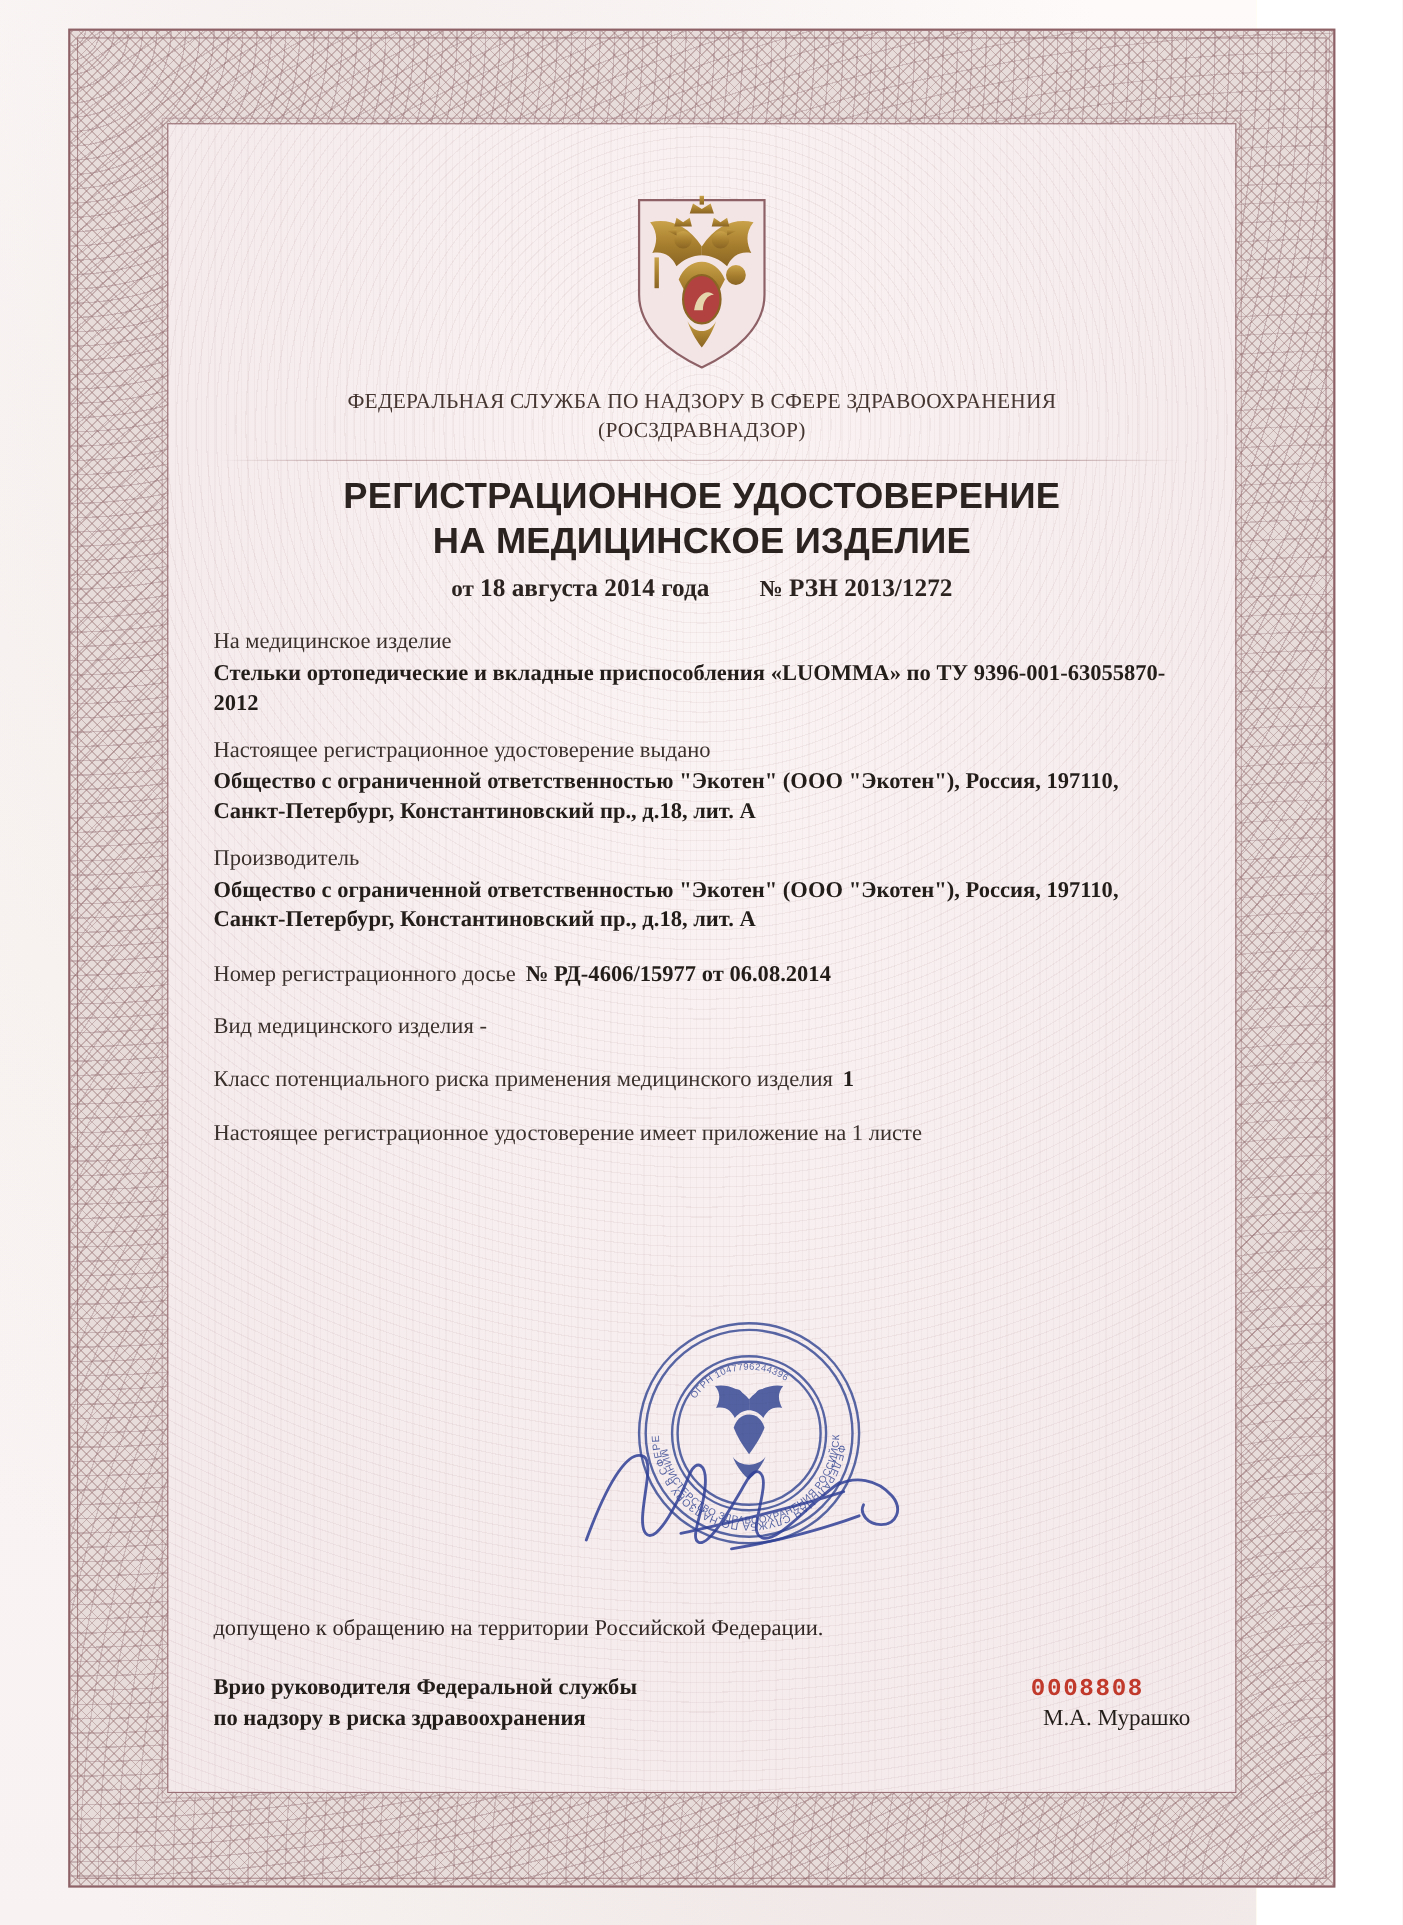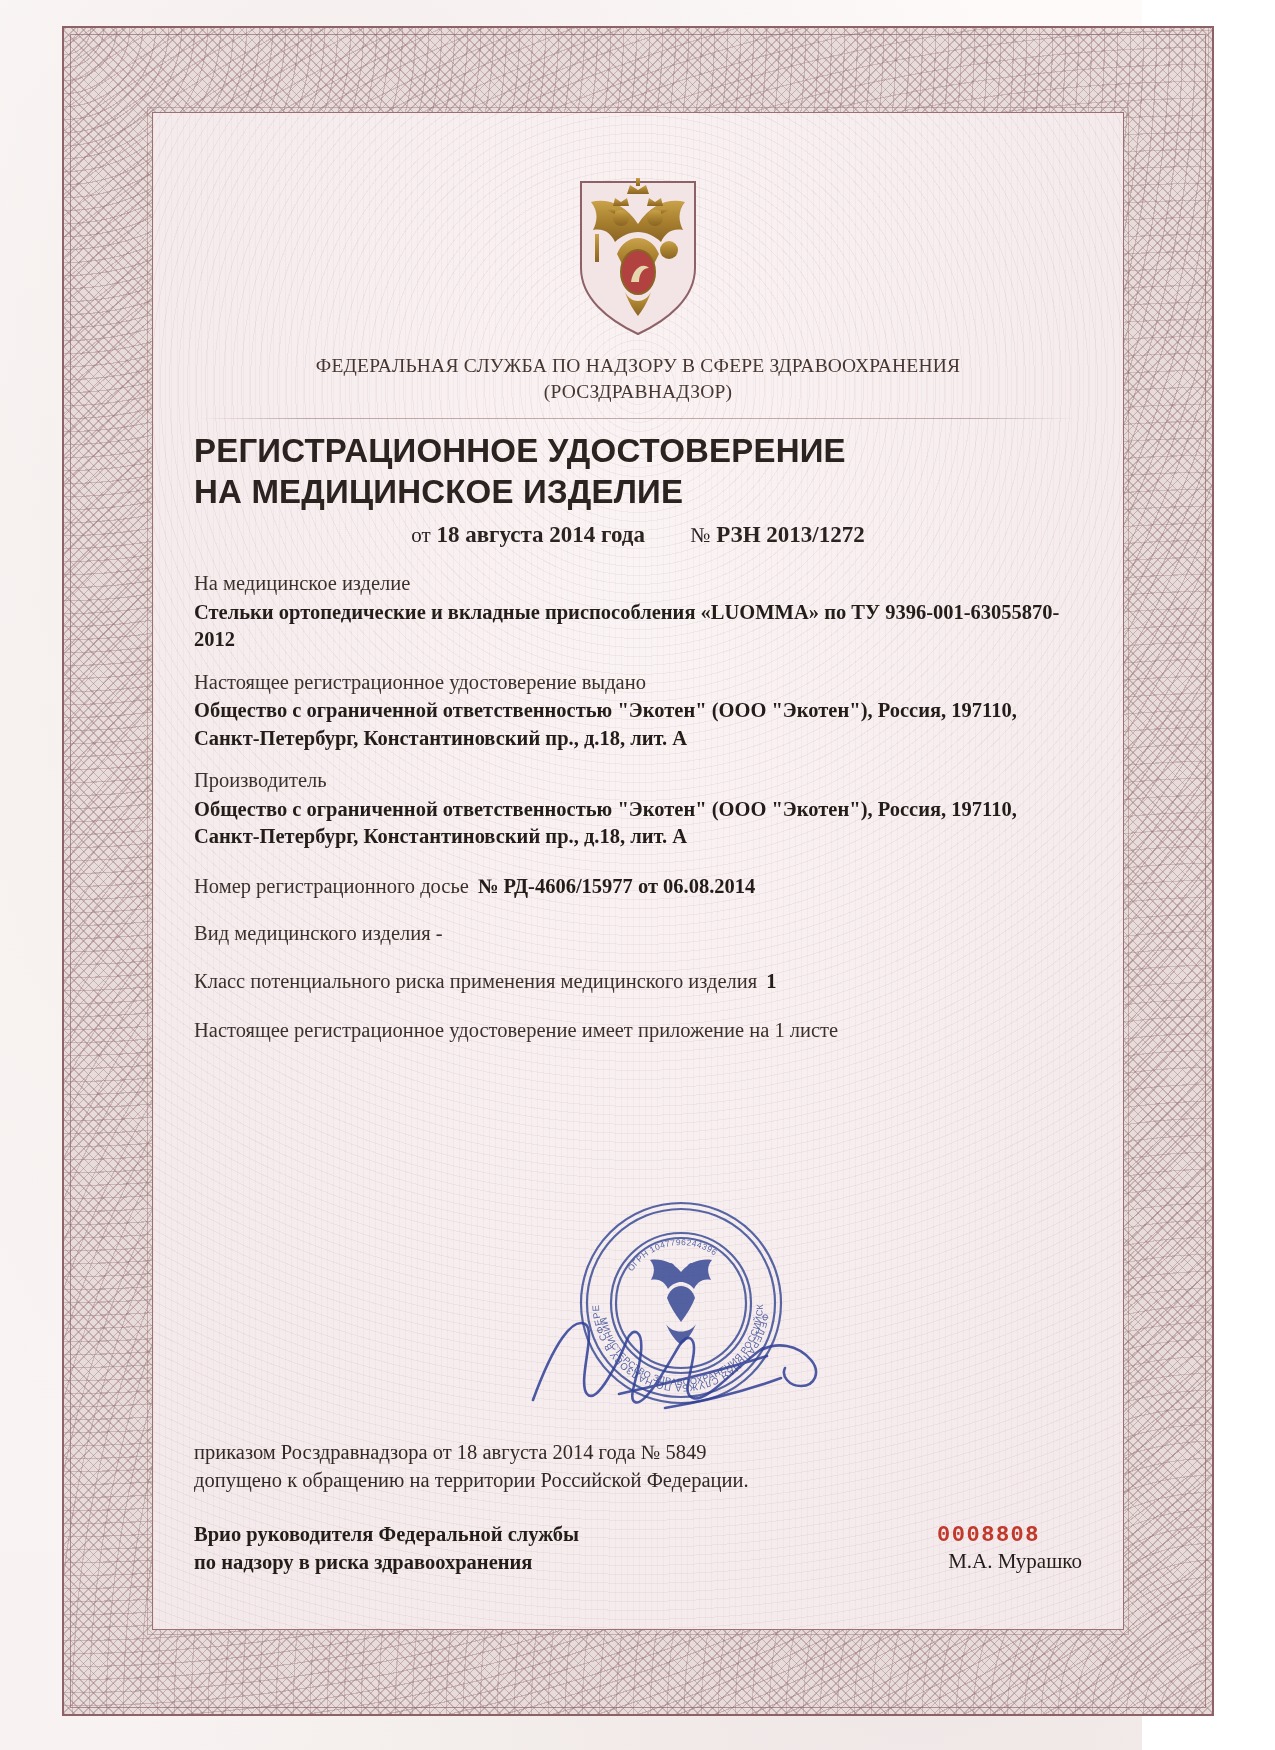--- a/index.html
+++ b/index.html
@@ -111,39 +111,39 @@
   }
   .agency .line2 { display: block; }
 
   .rule {
     margin: 14px 6px 10px;
     height: 1px;
     background: linear-gradient(90deg, rgba(150,110,112,0) 0%, rgba(150,110,112,0.55) 12%, rgba(150,110,112,0.55) 88%, rgba(150,110,112,0) 100%);
   }
 
   .title {
-    text-align: left;
+    text-align: center;
     font-family: "Liberation Sans", sans-serif;
     font-weight: bold;
     font-size: 33px;
     line-height: 1.22;
     color: #2b2320;
     letter-spacing: 0.2px;
     margin-top: 12px;
   }
   .title .l2 { display: block; }
 
   .dateline {
     text-align: center;
     margin-top: 10px;
     font-size: 23px;
     font-weight: bold;
     color: #2b2320;
   }
-  .dateline .lbl { font-weight: normal; font-size: 21px; }
+  .dateline .lbl { font-weight: bold; font-size: 21px; }
   .dateline .gap { display: inline-block; width: 34px; }
 
   .fields {
     margin-top: 22px;
   }
   .field { margin-bottom: 15px; }
   .field .label {
     font-size: 20.5px;
     color: #3a302c;
     line-height: 1.3;
@@ -317,21 +317,20 @@
 
 
       <div class="field inline" style="margin-top:22px;">
         <span class="label">Настоящее регистрационное удостоверение имеет приложение на 1 листе</span>
       </div>
 
     </div>
 
     <div class="footer">
       <div class="order-text">
-        <div>приказом Росздравнадзора от 18 августа 2014 года № 5849</div>
         <div>допущено к обращению на территории Российской Федерации.</div>
       </div>
 
       <div class="signblock">
         <div class="sign-title">
           <div>Врио руководителя Федеральной службы</div>
           <div>по надзору в риска здравоохранения</div>
         </div>
         <div class="sign-name">М.А. Мурашко</div>
       </div>

